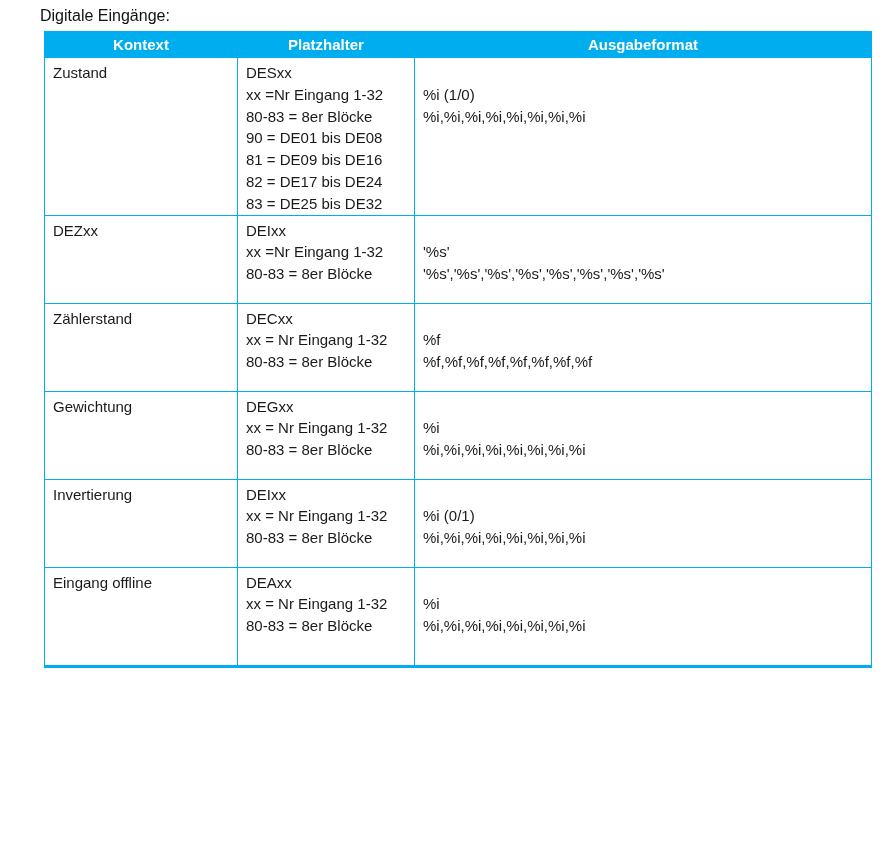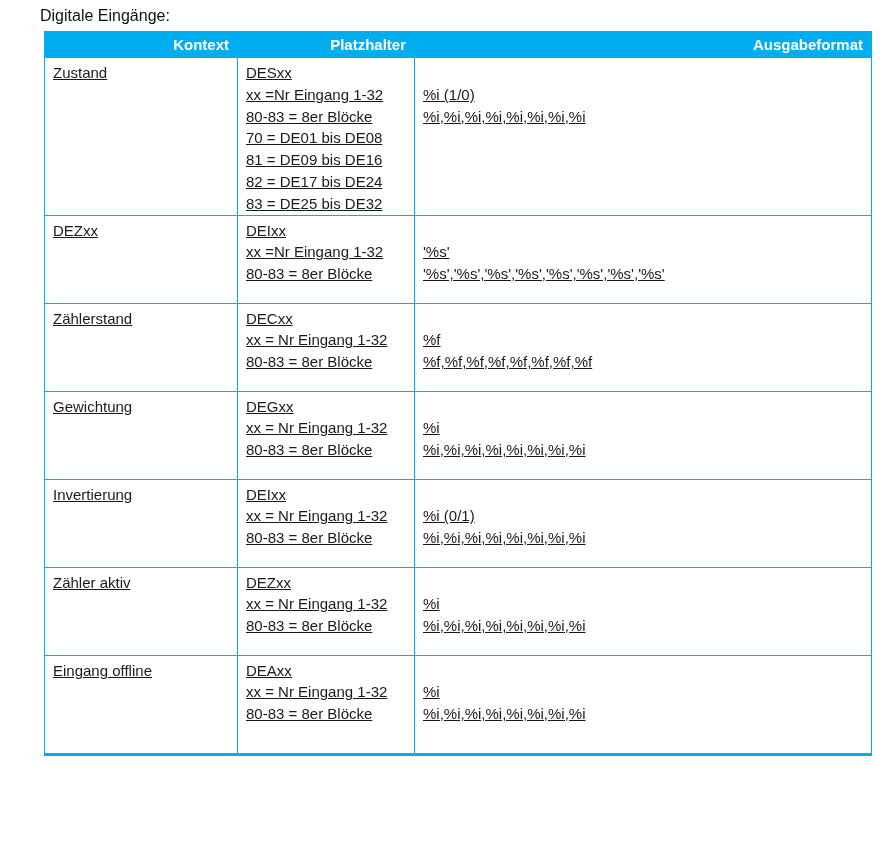--- a/index.html
+++ b/index.html
@@ -30,33 +30,33 @@
     table-layout: fixed;
   }
   col.c1 { width: 193px; }
   col.c2 { width: 177px; }
   col.c3 { width: 457px; }
   th {
     background: var(--accent);
     color: #ffffff;
     font-weight: bold;
     font-size: 15px;
-    text-align: right;
+    text-align: center;
     height: 26px;
     padding: 0 8px;
     border: 1px solid var(--accent);
     white-space: nowrap;
   }
   td {
     border: 1px solid var(--accent);
     vertical-align: top;
     padding: 4px 8px 0 8px;
     font-size: 15px;
   }
-  tbody tr { height: 88px; text-decoration: underline; }
+  tbody tr { height: 88px; }
   tbody tr:first-child { height: 156px; }
   tbody tr:last-child { height: 99px; margin-top: 20px; }
   tbody tr:last-child td { border-bottom: 3px solid var(--accent); }
   .line {
     height: 21.8px;
     line-height: 21.8px;
     white-space: pre;
     overflow: visible;
   }
 </style>
@@ -81,21 +81,21 @@
     </thead>
     <tbody>
         <tr>
           <td>
             <div class="line">Zustand</div>
           </td>
           <td>
             <div class="line">DESxx</div>
             <div class="line">xx =Nr Eingang 1-32</div>
             <div class="line">80-83 = 8er Blöcke</div>
-            <div class="line">70 = DE01 bis DE08</div>
+            <div class="line">90 = DE01 bis DE08</div>
             <div class="line">81 = DE09 bis DE16</div>
             <div class="line">82 = DE17 bis DE24</div>
             <div class="line">83 = DE25 bis DE32</div>
           </td>
           <td>
             <div class="line"></div>
             <div class="line">%i (1/0)</div>
             <div class="line">%i,%i,%i,%i,%i,%i,%i,%i</div>
           </td>
         </tr>
@@ -154,35 +154,20 @@
             <div class="line">80-83 = 8er Blöcke</div>
           </td>
           <td>
             <div class="line"></div>
             <div class="line">%i (0/1)</div>
             <div class="line">%i,%i,%i,%i,%i,%i,%i,%i</div>
           </td>
         </tr>
         <tr>
           <td>
-            <div class="line">Zähler aktiv</div>
-          </td>
-          <td>
-            <div class="line">DEZxx</div>
-            <div class="line">xx = Nr Eingang 1-32</div>
-            <div class="line">80-83 = 8er Blöcke</div>
-          </td>
-          <td>
-            <div class="line"></div>
-            <div class="line">%i</div>
-            <div class="line">%i,%i,%i,%i,%i,%i,%i,%i</div>
-          </td>
-        </tr>
-        <tr>
-          <td>
             <div class="line">Eingang offline</div>
           </td>
           <td>
             <div class="line">DEAxx</div>
             <div class="line">xx = Nr Eingang 1-32</div>
             <div class="line">80-83 = 8er Blöcke</div>
           </td>
           <td>
             <div class="line"></div>
             <div class="line">%i</div>

